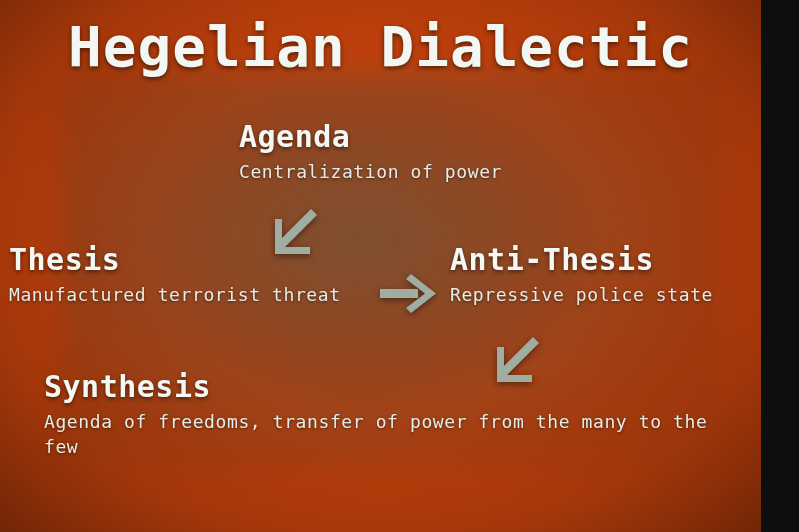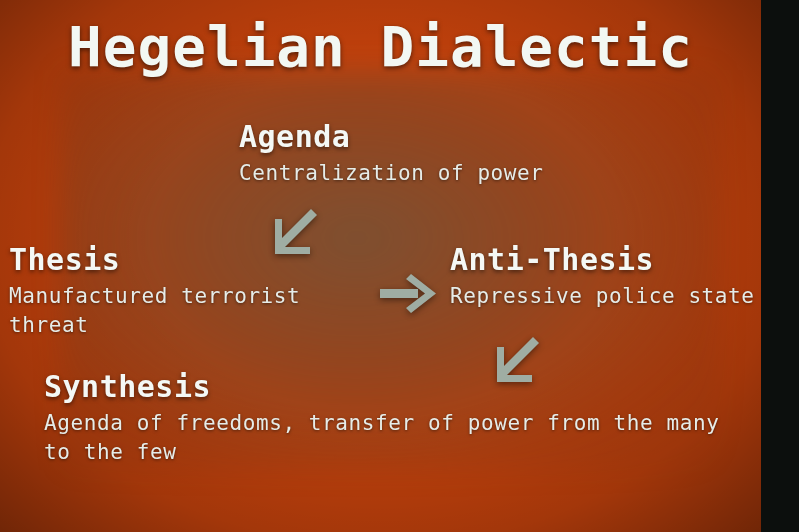--- a/index.html
+++ b/index.html
@@ -55,21 +55,21 @@
   .node { position: absolute; text-align: left; }
   .node .heading {
     font-size: 30px;
     font-weight: bold;
     color: #f4f8f5;
     letter-spacing: 0.5px;
     text-shadow: 0 2px 4px rgba(0,0,0,0.5);
     line-height: 1.15;
   }
   .node .desc {
-    font-size: 21px;
+    font-size: 18px;
     color: #e6ece8;
     letter-spacing: 0.6px;
     line-height: 1.42;
     margin-top: 4px;
     text-shadow: 0 1px 3px rgba(0,0,0,0.5);
   }
 
   #node-agenda     { left: 239px; top: 120px; width: 320px; }
   #node-thesis     { left:   9px; top: 243px; width: 370px; }
   #node-antithesis { left: 450px; top: 243px; width: 340px; }

